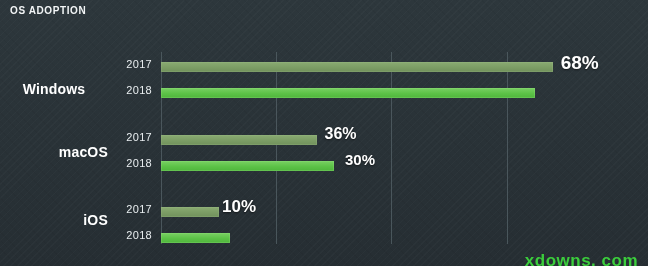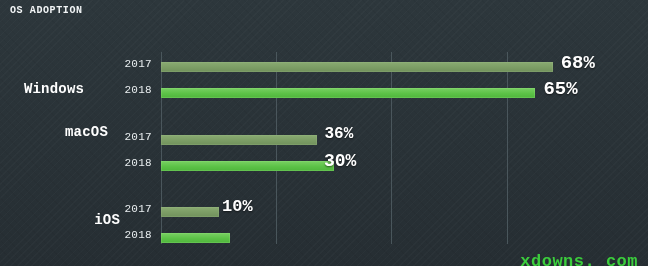--- a/index.html
+++ b/index.html
@@ -18,21 +18,21 @@
         rgba(255,255,255,0.018) 0px,
         rgba(255,255,255,0.018) 1px,
         rgba(0,0,0,0.0) 1px,
         rgba(0,0,0,0.0) 5px),
       repeating-linear-gradient(45deg,
         rgba(0,0,0,0.035) 0px,
         rgba(0,0,0,0.035) 1px,
         rgba(0,0,0,0.0) 1px,
         rgba(0,0,0,0.0) 6px),
       linear-gradient(180deg, #2d373c 0%, #293237 55%, #262e33 100%);
-    font-family: Liberation Mono, monospace;
+    font-family: Liberation Sans, sans-serif;
     -webkit-font-smoothing: antialiased;
   }
 
   
   #chart-title {
     position: absolute;
     left: 10px;
     top: 5px;
     font-size: 10px;
     font-weight: bold;
@@ -154,38 +154,37 @@
       <div class="os-group" style="top: 45px;">
         <div class="os-label" style="top: 36px; text-align: center;">Windows</div>
         <div class="bar-row" style="top: 9px;">
           <div class="year-label">2017</div>
           <div class="bar y2017" title="Windows 2017: 68%" style="width: 391.68px;"></div>
           <div class="bar-value" style="left: 560.68px; font-size: 19px;">68%</div>
         </div>
         <div class="bar-row" style="top: 35px;">
           <div class="year-label">2018</div>
           <div class="bar y2018" title="Windows 2018: 65%" style="width: 374.4px;"></div>
-          <div class="bar-value" style="left: 543.4px; font-size: 19px;">65%</div>
         </div>
       </div>
       <div class="os-group" style="top: 118px;">
-        <div class="os-label" style="top: 6px;">macOS</div>
+        <div class="os-label" style="top: 26px;">macOS</div>
         <div class="bar-row" style="top: 9px;">
           <div class="year-label">2017</div>
           <div class="bar y2017" title="macOS 2017: 27%" style="width: 155.52px;"></div>
           <div class="bar-value" style="left: 324.52px; font-size: 16px;">36%</div>
         </div>
         <div class="bar-row" style="top: 35px;">
           <div class="year-label">2018</div>
           <div class="bar y2018" title="macOS 2018: 30%" style="width: 172.8px;"></div>
-          <div class="bar-value" style="left: 324px; font-size: 18px;">30%</div>
+          <div class="bar-value" style="left: 345px; font-size: 15px;">30%</div>
         </div>
       </div>
       <div class="os-group" style="top: 190px;">
-        <div class="os-label" style="top: 22px; margin-left: 12px;">iOS</div>
+        <div class="os-label" style="top: 22px;">iOS</div>
         <div class="bar-row" style="top: 9px;">
           <div class="year-label">2017</div>
           <div class="bar y2017" title="iOS 2017: 10%" style="width: 57.6px;"></div>
           <div class="bar-value" style="left: 222px; font-size: 17px;">10%</div>
         </div>
         <div class="bar-row" style="top: 35px;">
           <div class="year-label">2018</div>
           <div class="bar y2018" title="iOS 2018: 12%" style="width: 69.12px;"></div>
         </div>
       </div>

